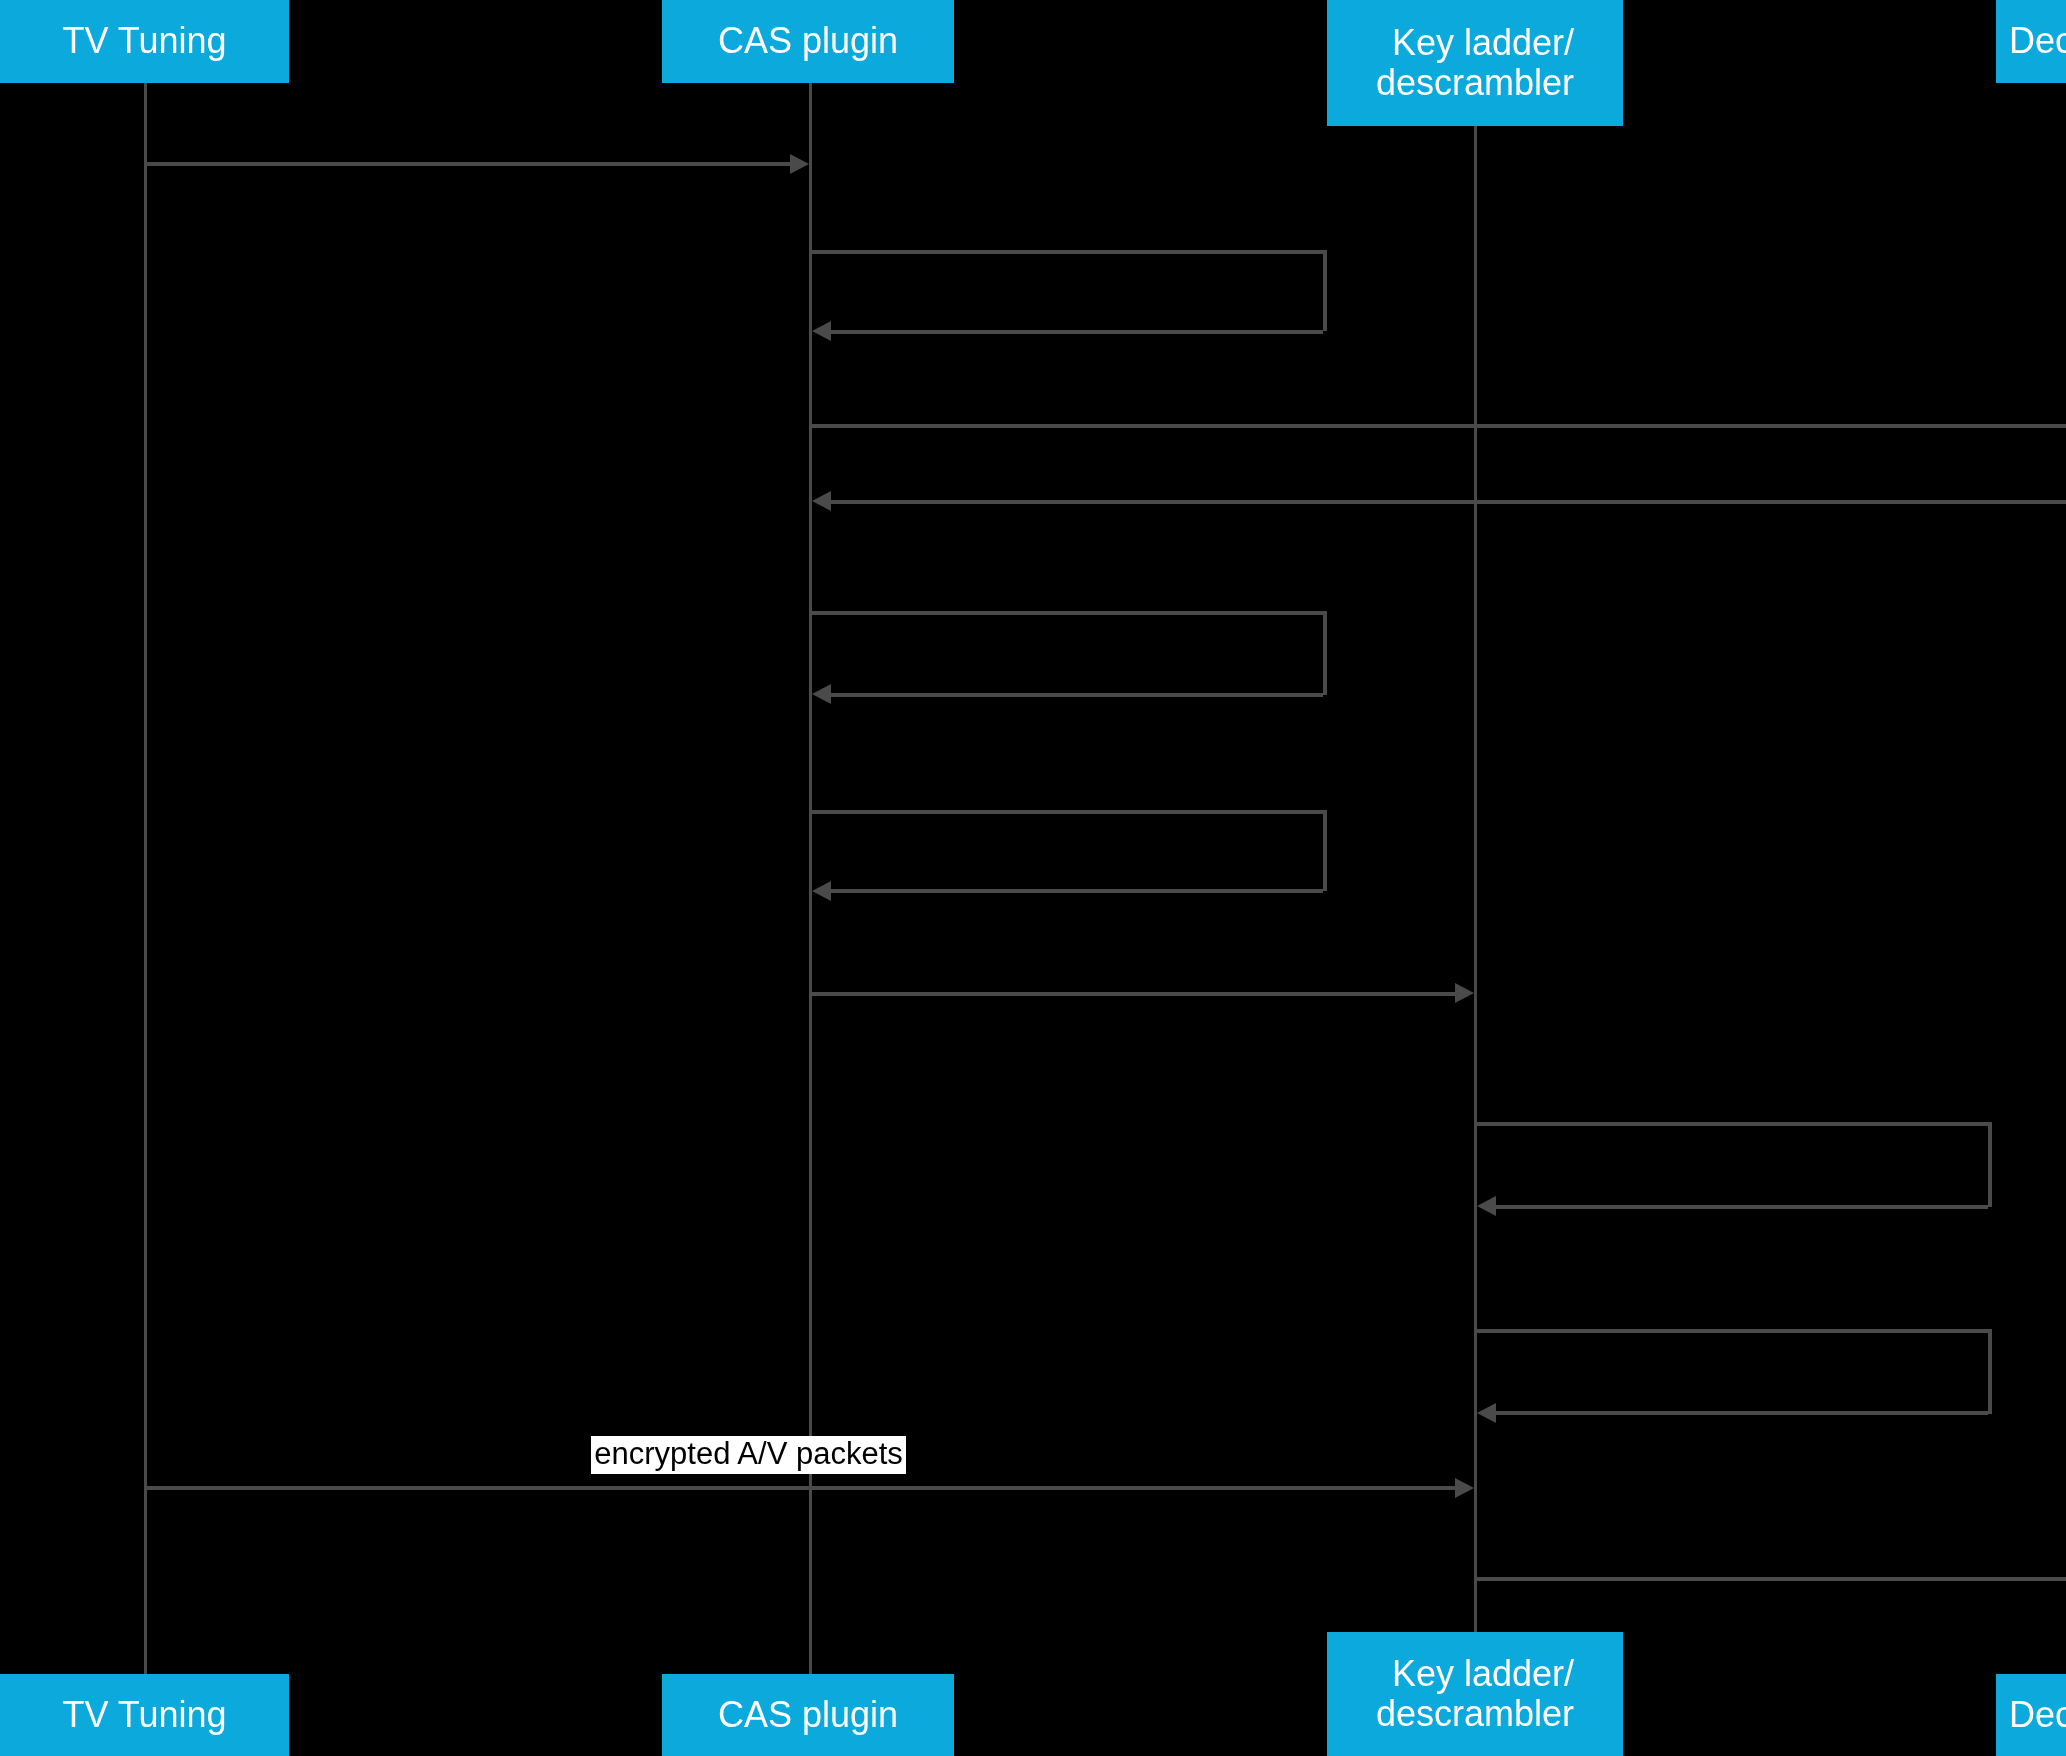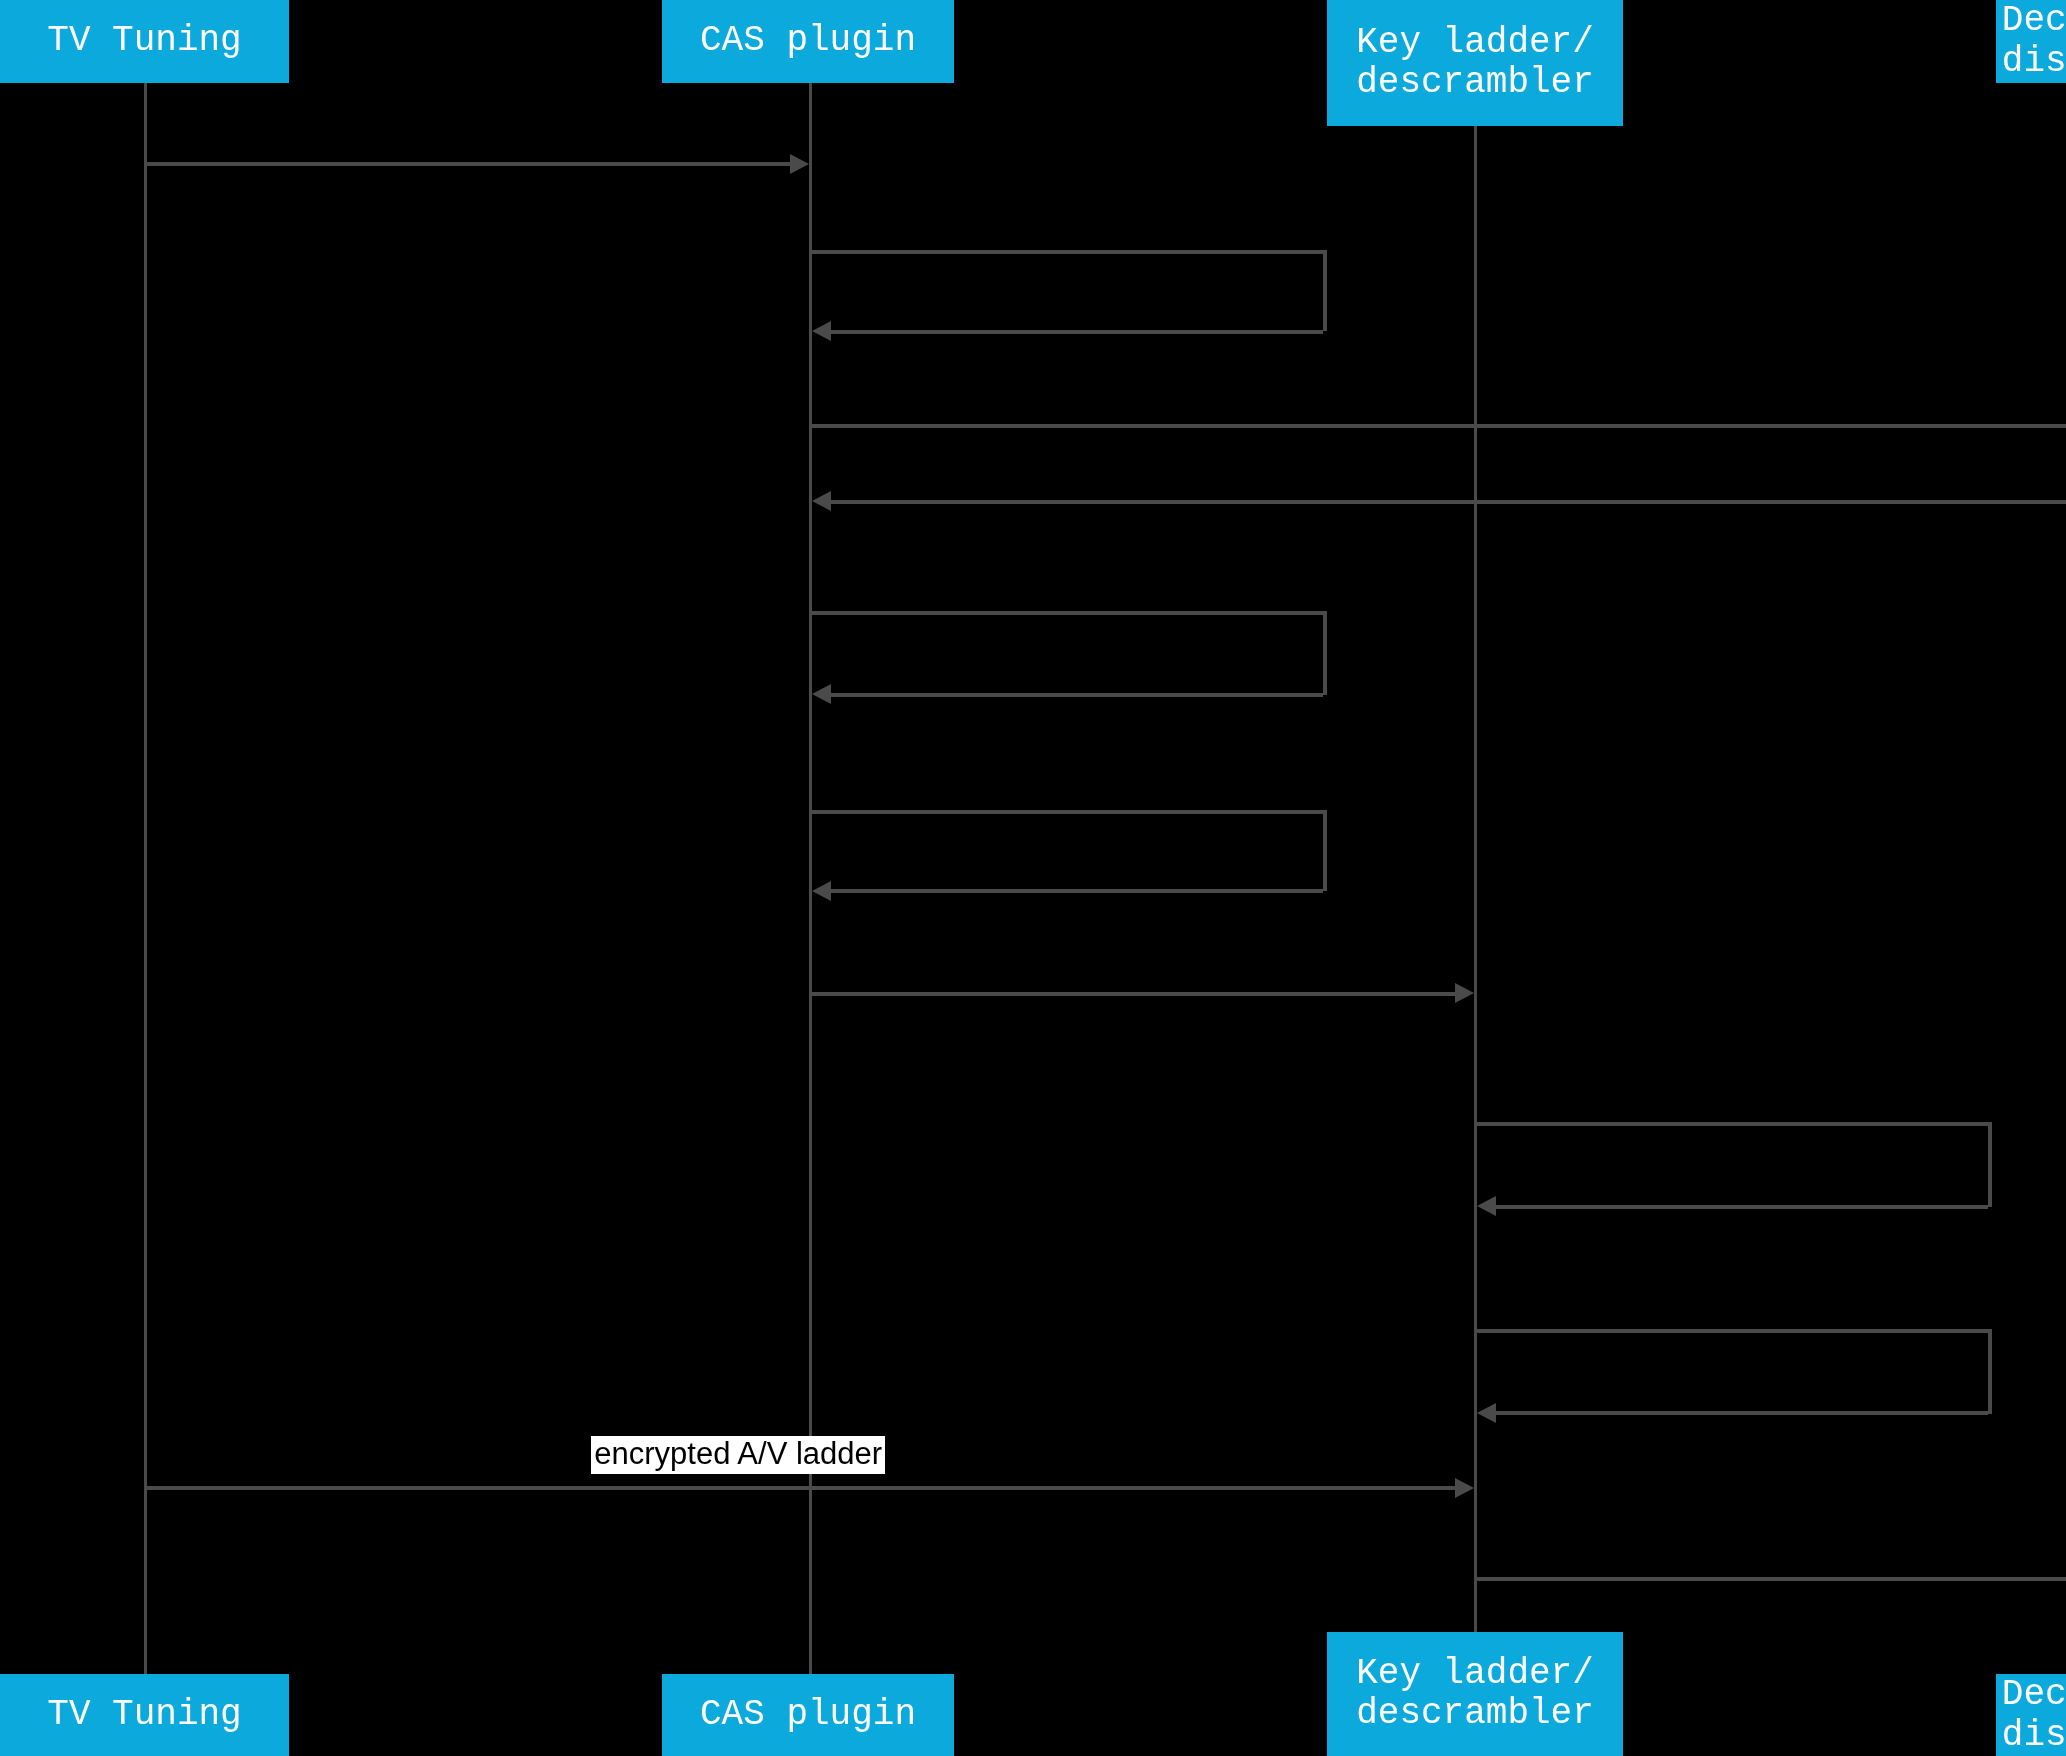--- a/index.html
+++ b/index.html
@@ -16,23 +16,23 @@
     display:flex;
     align-items:center;
     justify-content:center;
     box-sizing:border-box;
     padding:0 5.8px;
   }
   .actor-label{
     color:#ffffff;
     font-size:36px;
     line-height:1.12;
-    text-align:left;
+    text-align:right;
     white-space:pre-line;
-    font-family:Liberation Mono, monospace;
+    font-family:Liberation Sans, sans-serif;
   }
   .lifeline{
     position:absolute;
     width:2.9px;
     background:#4a4a4a;
   }
   .msg-line{
     position:absolute;
     height:3.7px;
     background:#4a4a4a;
@@ -107,21 +107,21 @@
   <div class="msg-line" style="left:1496px;top:1205px;width:492px;"></div>
   <div class="arrow-left" style="left:1477px;top:1196px;"></div>
 
   <div class="msg-line" style="left:1475px;top:1329px;width:517px;"></div>
   <div class="msg-vert" style="left:1988px;top:1329px;height:85px;"></div>
   <div class="msg-line" style="left:1496px;top:1411px;width:492px;"></div>
   <div class="arrow-left" style="left:1477px;top:1403px;"></div>
 
   <div class="msg-line" style="left:145px;top:1486px;width:1310px;"></div>
   <div class="arrow-right" style="left:1455px;top:1478px;"></div>
-  <div class="msg-label" style="left:591px;top:1436px;">encrypted A/V ladder</div>
+  <div class="msg-label" style="left:591px;top:1436px;">encrypted A/V packets</div>
 
   <div class="msg-line" style="left:1475px;top:1577px;width:641px;"></div>
 
   <div class="actor-box" style="left:0px;top:0px;width:289px;height:83px;">
     <span class="actor-label">TV Tuning</span>
   </div>
   <div class="actor-box" style="left:662px;top:0px;width:292px;height:83px;">
     <span class="actor-label">CAS plugin</span>
   </div>
   <div class="actor-box" style="left:1327px;top:0px;width:296px;height:126px;">

